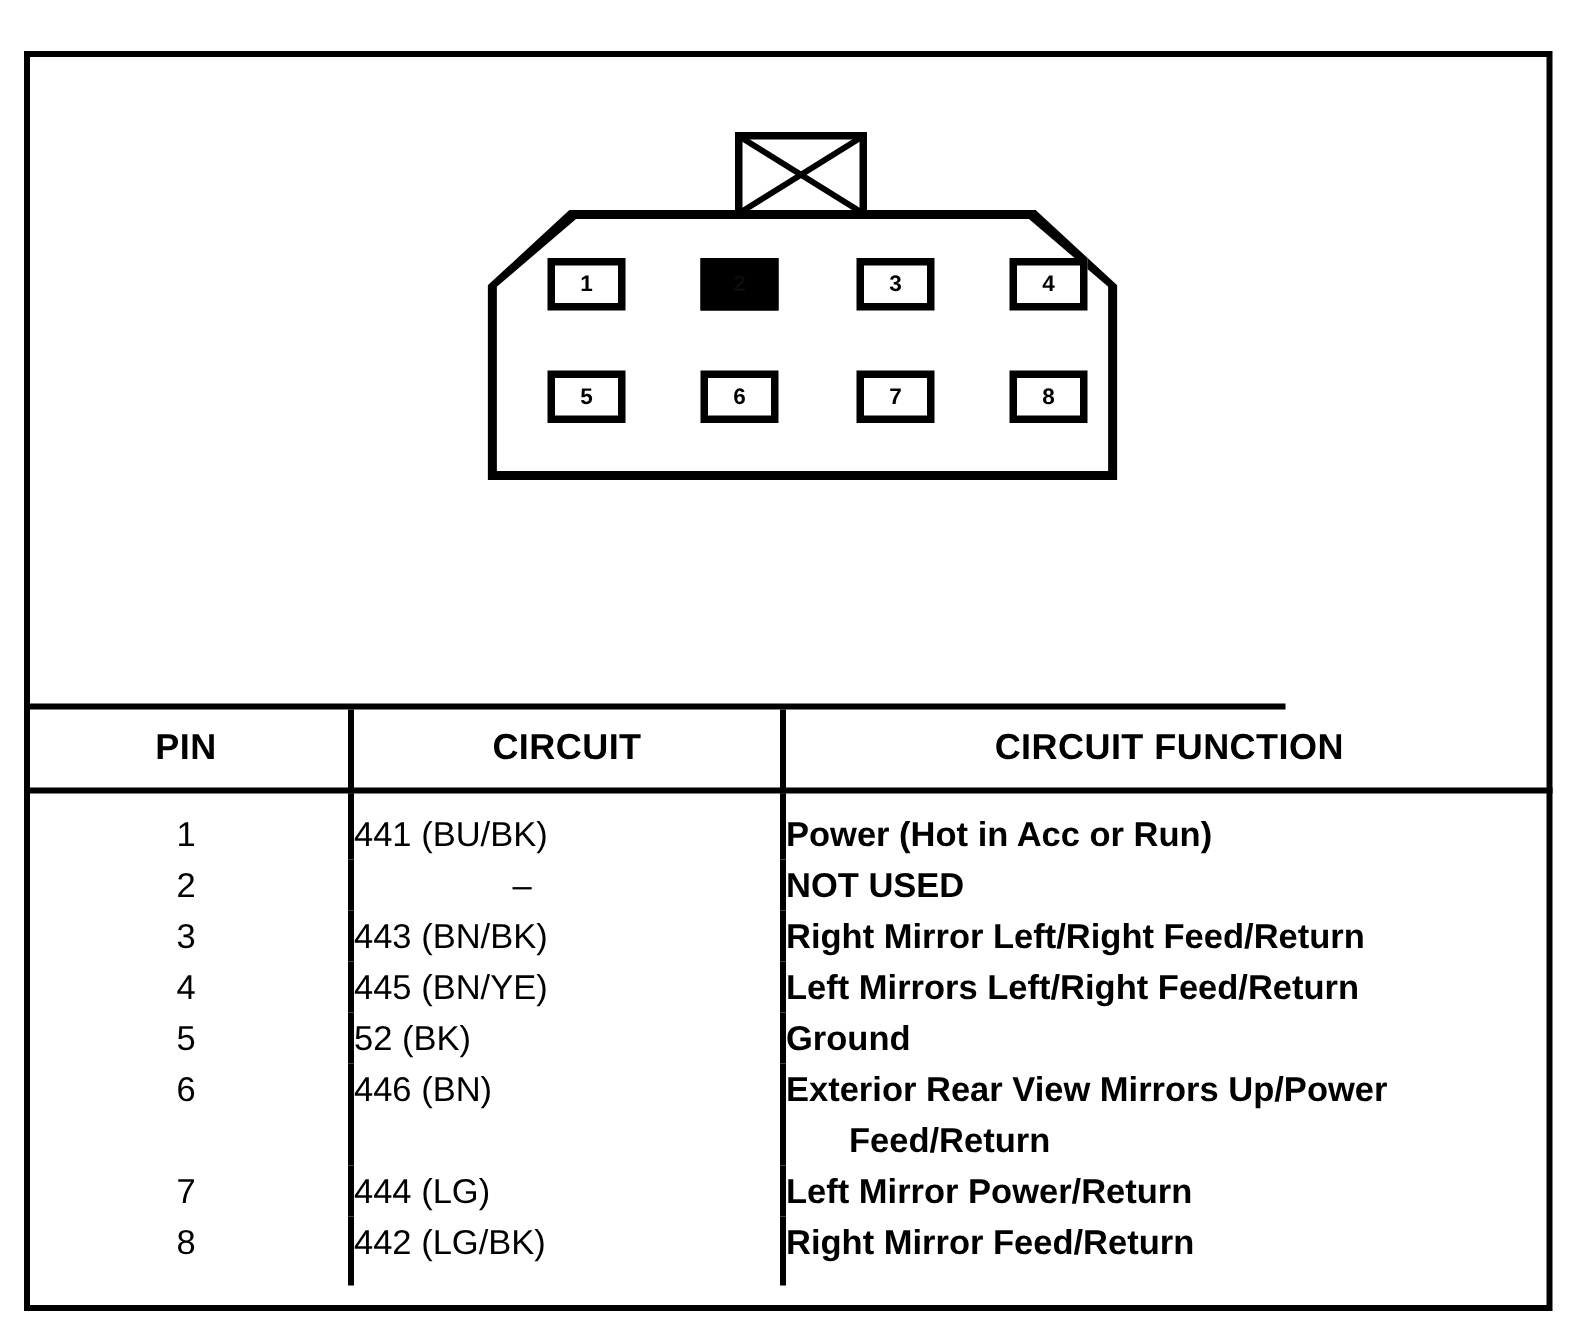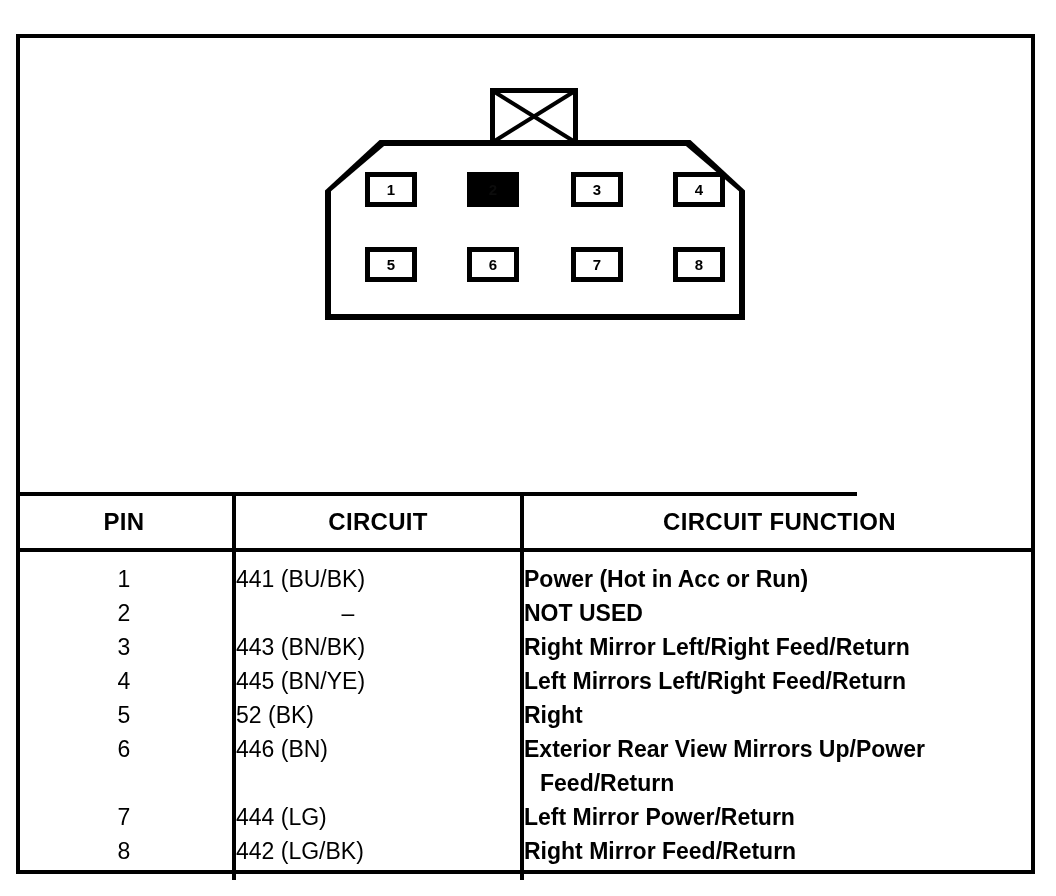--- a/index.html
+++ b/index.html
@@ -133,21 +133,21 @@
     font-size: 24px;
     font-weight: bold;
     letter-spacing: 0.3px;
     white-space: nowrap;
   }
 
   
   #pin-table {
     position: absolute;
     left: -4px;
-    top: 454px;
+    top: 431px;
     width: 841px;
     height: 386px;
     border-top: 4px solid #000;
     box-sizing: border-box;
   }
   table.pinout {
     width: 1019px;
     border-collapse: collapse;
     table-layout: fixed;
   }
@@ -187,21 +187,21 @@
   td.cell-ckt.dash {
     text-align: center;
     padding-left: 0;
     padding-right: 60px;
   }
   td.cell-fn {
     padding-left: 18px;
   }
   .fn-cont {
     display: block;
-    padding-left: 16px;
+    padding-left: 42px;
   }
   tbody tr.first-row td { padding-top: 10px; }
   tbody tr.last-row  td { padding-bottom: 12px; }
 </style>
 </head>
 <body>
 
 <div id="page-frame">
 
   <div id="connector-figure">
@@ -264,21 +264,21 @@
           <td class="cell-fn">Right Mirror Left/Right Feed/Return</td>
         </tr>
         <tr>
           <td class="cell-pin">4</td>
           <td class="cell-ckt">445 (BN/YE)</td>
           <td class="cell-fn">Left Mirrors Left/Right Feed/Return</td>
         </tr>
         <tr>
           <td class="cell-pin">5</td>
           <td class="cell-ckt">52 (BK)</td>
-          <td class="cell-fn">Right</td>
+          <td class="cell-fn">Ground</td>
         </tr>
         <tr>
           <td class="cell-pin">6</td>
           <td class="cell-ckt">446 (BN)</td>
           <td class="cell-fn">
             <span>Exterior Rear View Mirrors Up/Power</span>
             <span class="fn-cont">Feed/Return</span>
           </td>
         </tr>
         <tr>

